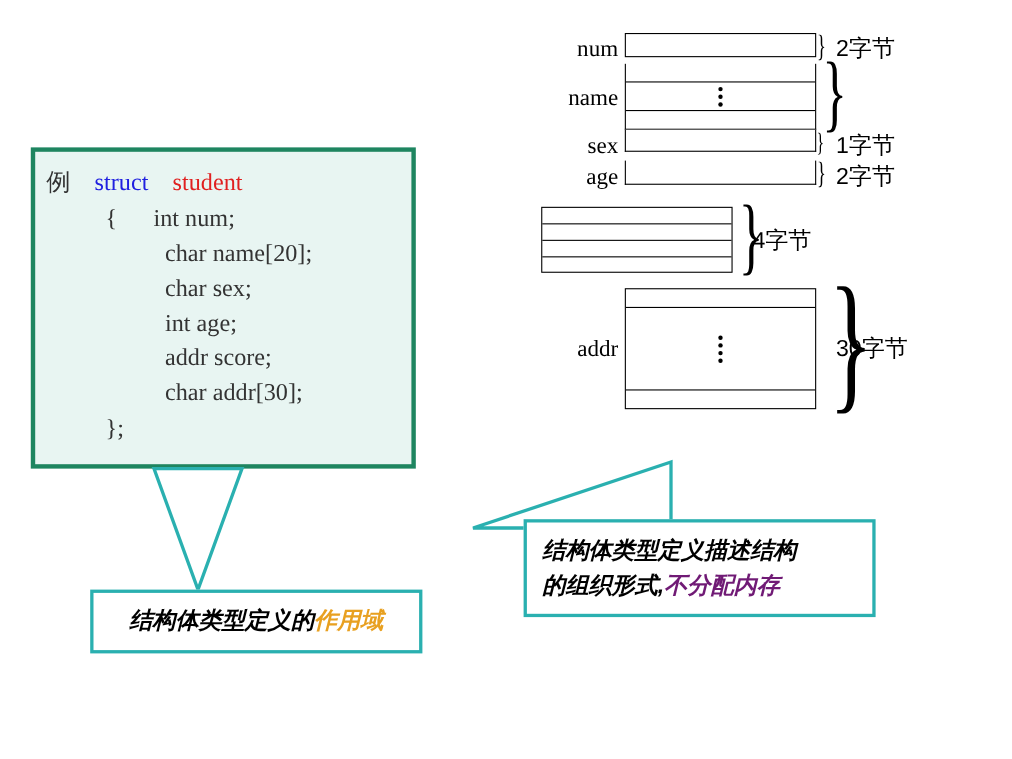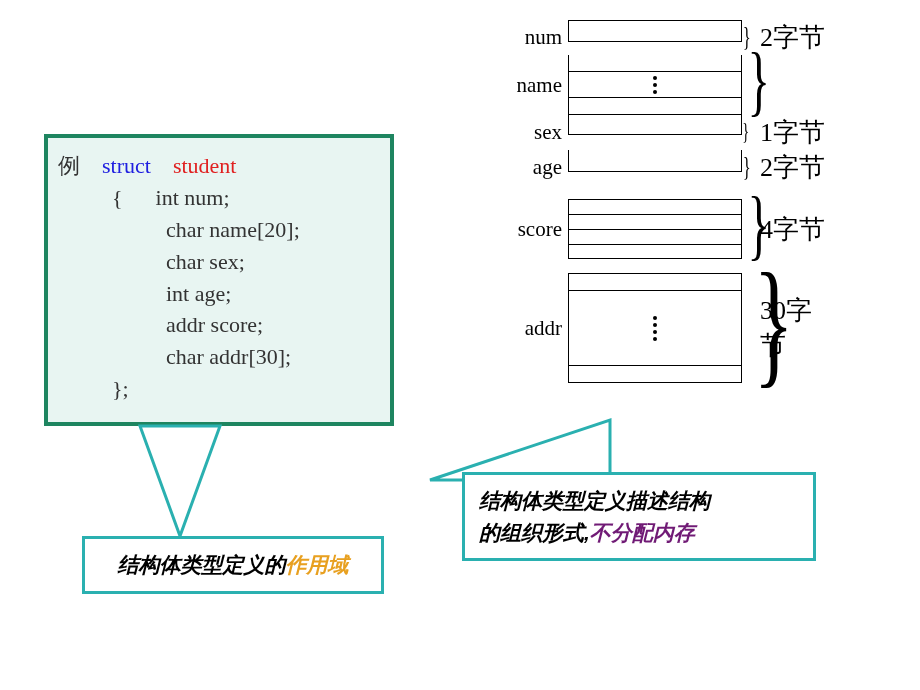--- a/index.html
+++ b/index.html
@@ -5,21 +5,21 @@
     * { margin: 0; padding: 0; box-sizing: border-box; }
     body {
       width: 920px;
       height: 690px;
       background: white;
       font-family: "SimSun", "宋体", serif;
       position: relative;
     }
     .code-box {
       position: absolute;
-      left: 44px;
+      left: 28px;
       top: 134px;
       width: 350px;
       height: 292px;
       background: #e8f5f2;
       border: 4px solid #1e8560;
       padding: 12px 10px;
       font-size: 22px;
       line-height: 1.45;
       font-family: "Times New Roman", serif;
     }
@@ -33,49 +33,49 @@
       border: 3px solid #2ab0b0;
       background: white;
       padding: 10px 14px;
       font-family: "SimHei", "黑体", sans-serif;
       font-weight: bold;
       font-size: 21px;
       line-height: 1.5;
       font-style: italic;
     }
     .callout1 { left: 82px; top: 536px; width: 302px; text-align: center; }
-    .callout2 { left: 462px; top: 472px; width: 354px; }
+    .callout2 { left: 476px; top: 472px; width: 320px; }
     .hl-orange { color: #e8a020; margin-top: 16px; }
     .hl-red { color: #701a75; }
     .diagram {
       position: absolute;
       left: 492px;
-      top: 20px;
+      top: 30px;
       width: 380px;
     }
     .row {
       display: flex;
       align-items: stretch;
       position: relative;
     }
     .label {
       width: 76px;
       display: flex;
       align-items: center;
       justify-content: flex-end;
       padding-right: 6px;
       font-size: 21px;
       font-family: "Times New Roman", serif;
     }
     .bytes {
       width: 78px;
       display: flex;
       align-items: center;
-      font-size: 26px;
-      font-family: Liberation Serif, serif;
+      font-size: 21px;
+      font-family: Liberation Sans, sans-serif;
       padding-left: 2px;
     }
     .cell {
       width: 174px;
       border: 1px solid #000;
       border-top: none;
       background: white;
       position: relative;
       display: flex;
       align-items: center;
@@ -179,21 +179,20 @@
     <div class="label">age</div>
     <div class="cell h22"></div>
     <div class="brace b22"></div>
     <div class="bytes">2字节</div>
   </div>
   <div class="row gap">
     <div class="label"></div>
       <div class="cell"></div>
   </div>
   <div class="row">
-    <div class="label">score</div>
     <div class="cell h60" style="border-top:1px solid #000">
       <div class="innerline" style="top:14px"></div>
       <div class="innerline" style="top:29px"></div>
       <div class="innerline" style="top:44px"></div>
     </div>
     <div class="brace b60"></div>
     <div class="bytes">4字节</div>
   </div>
   <div class="row gap">
     <div class="label"></div>

